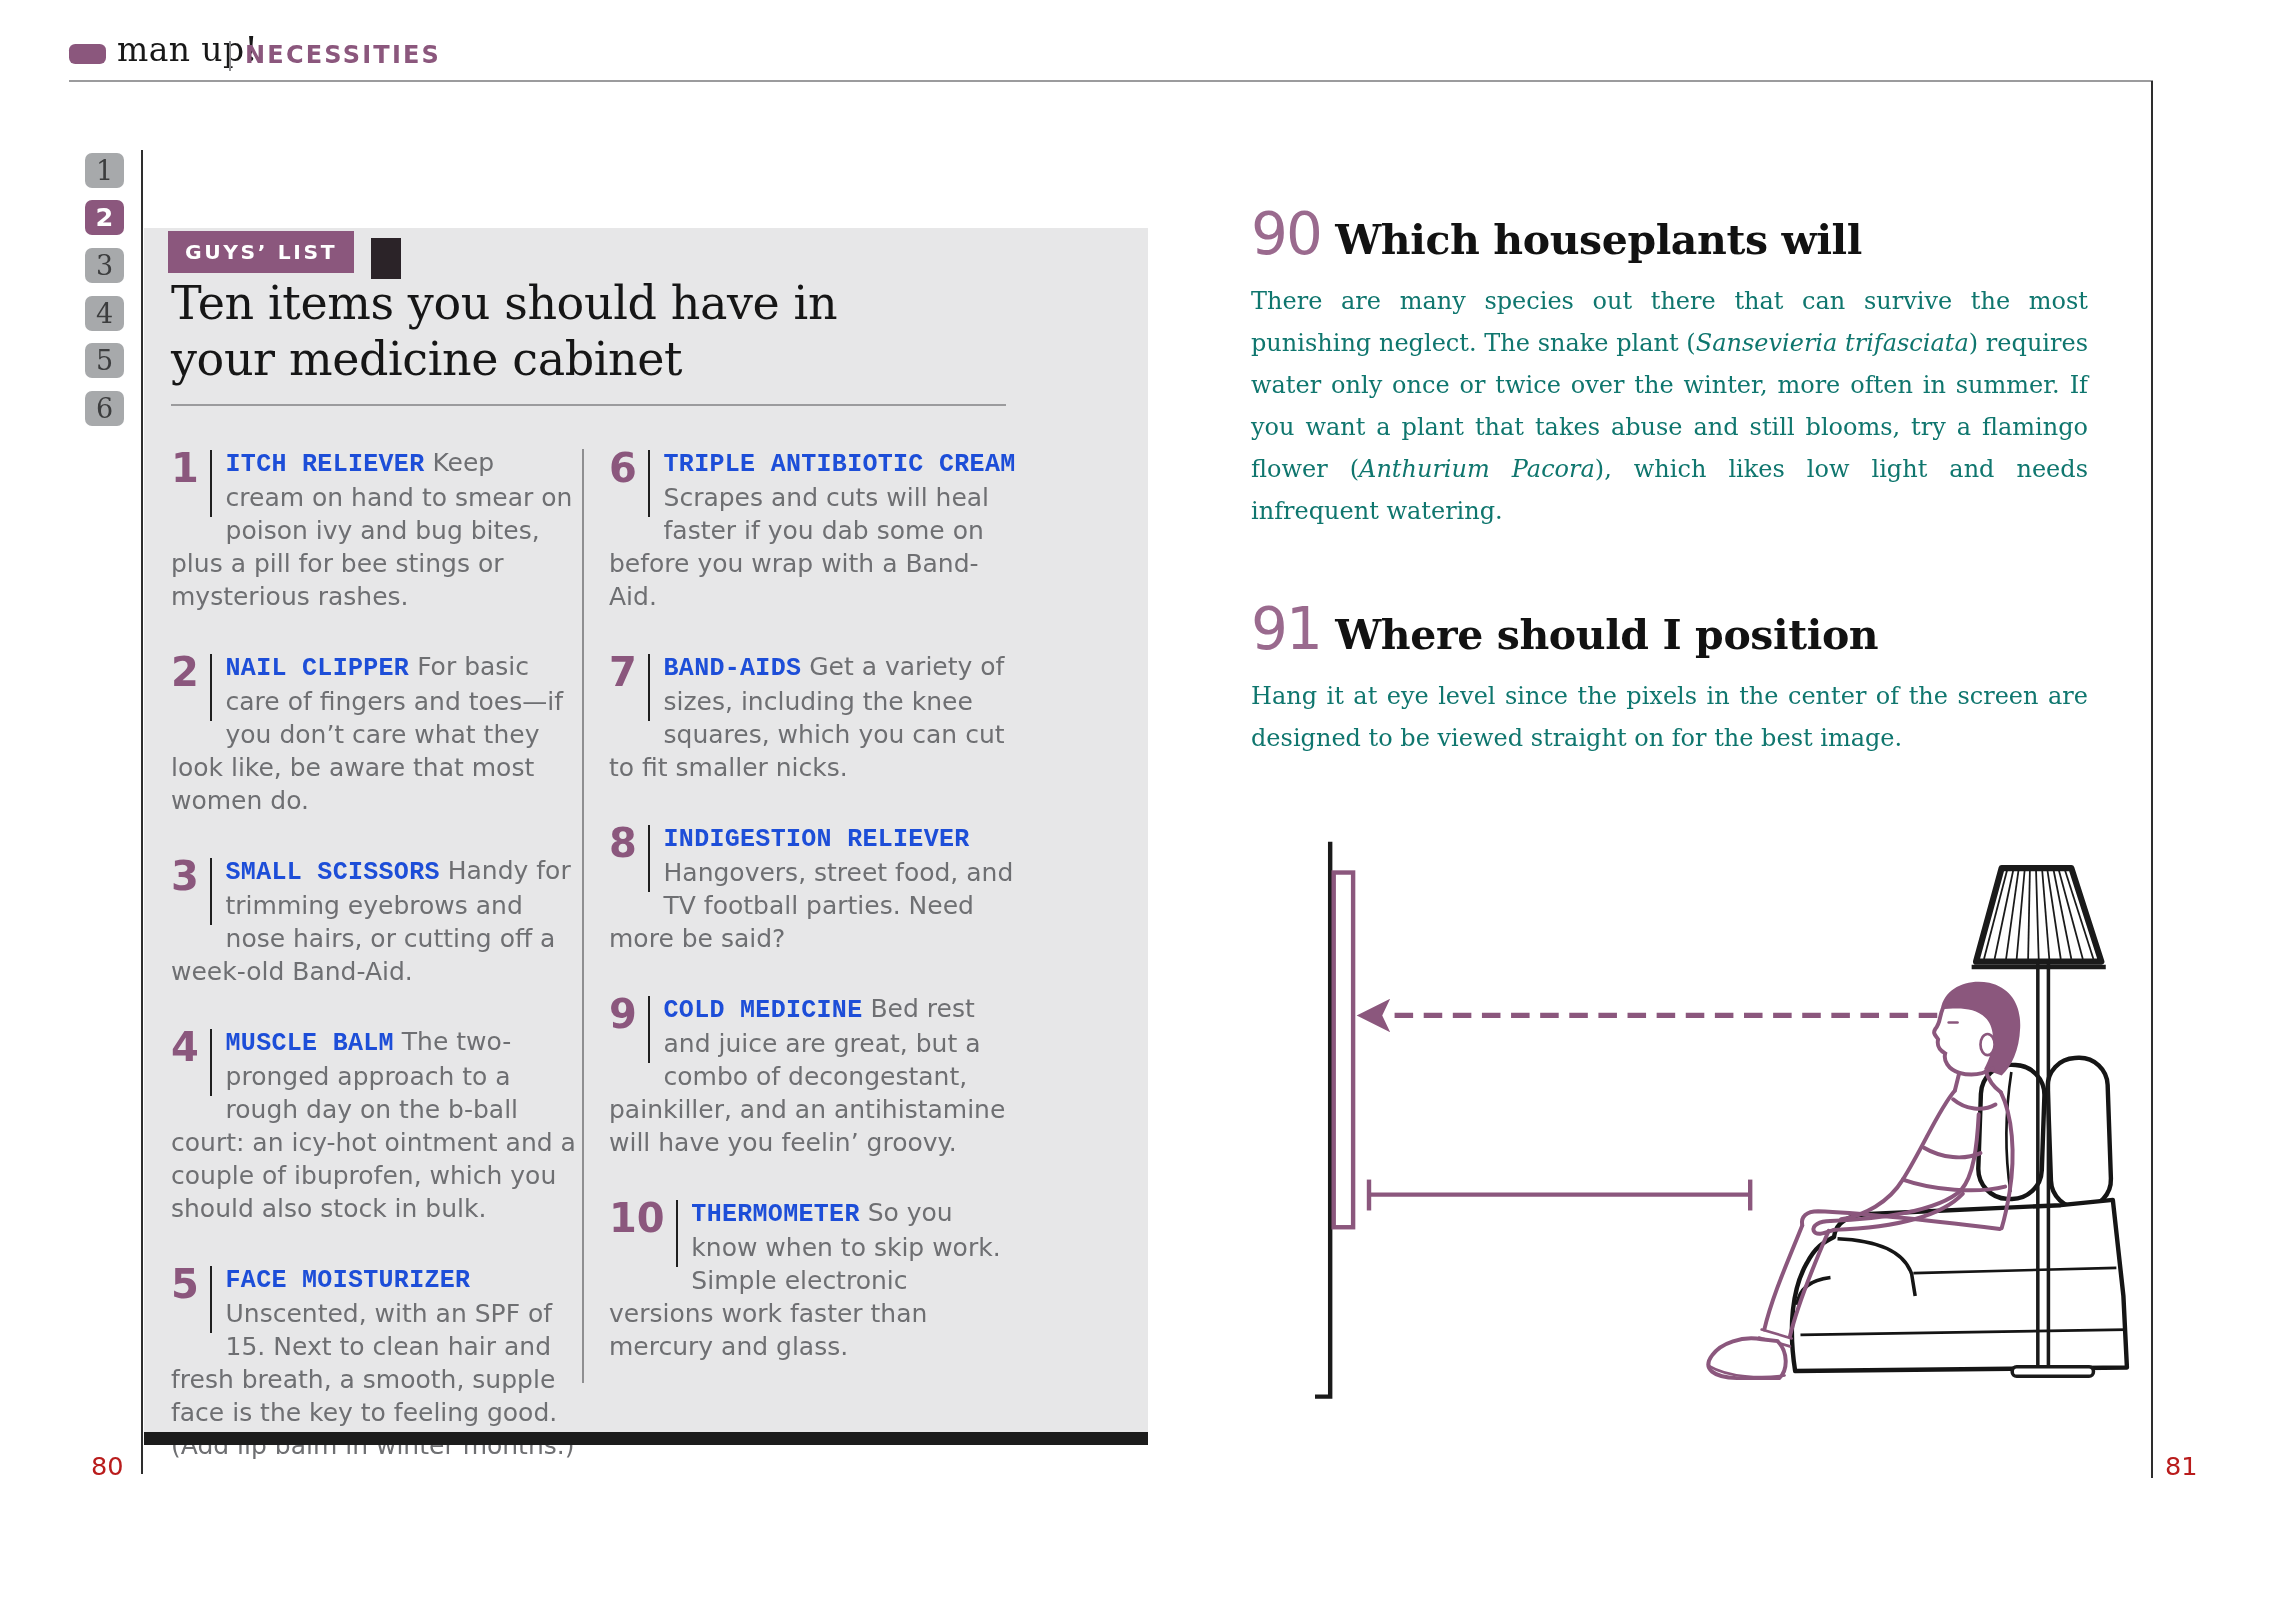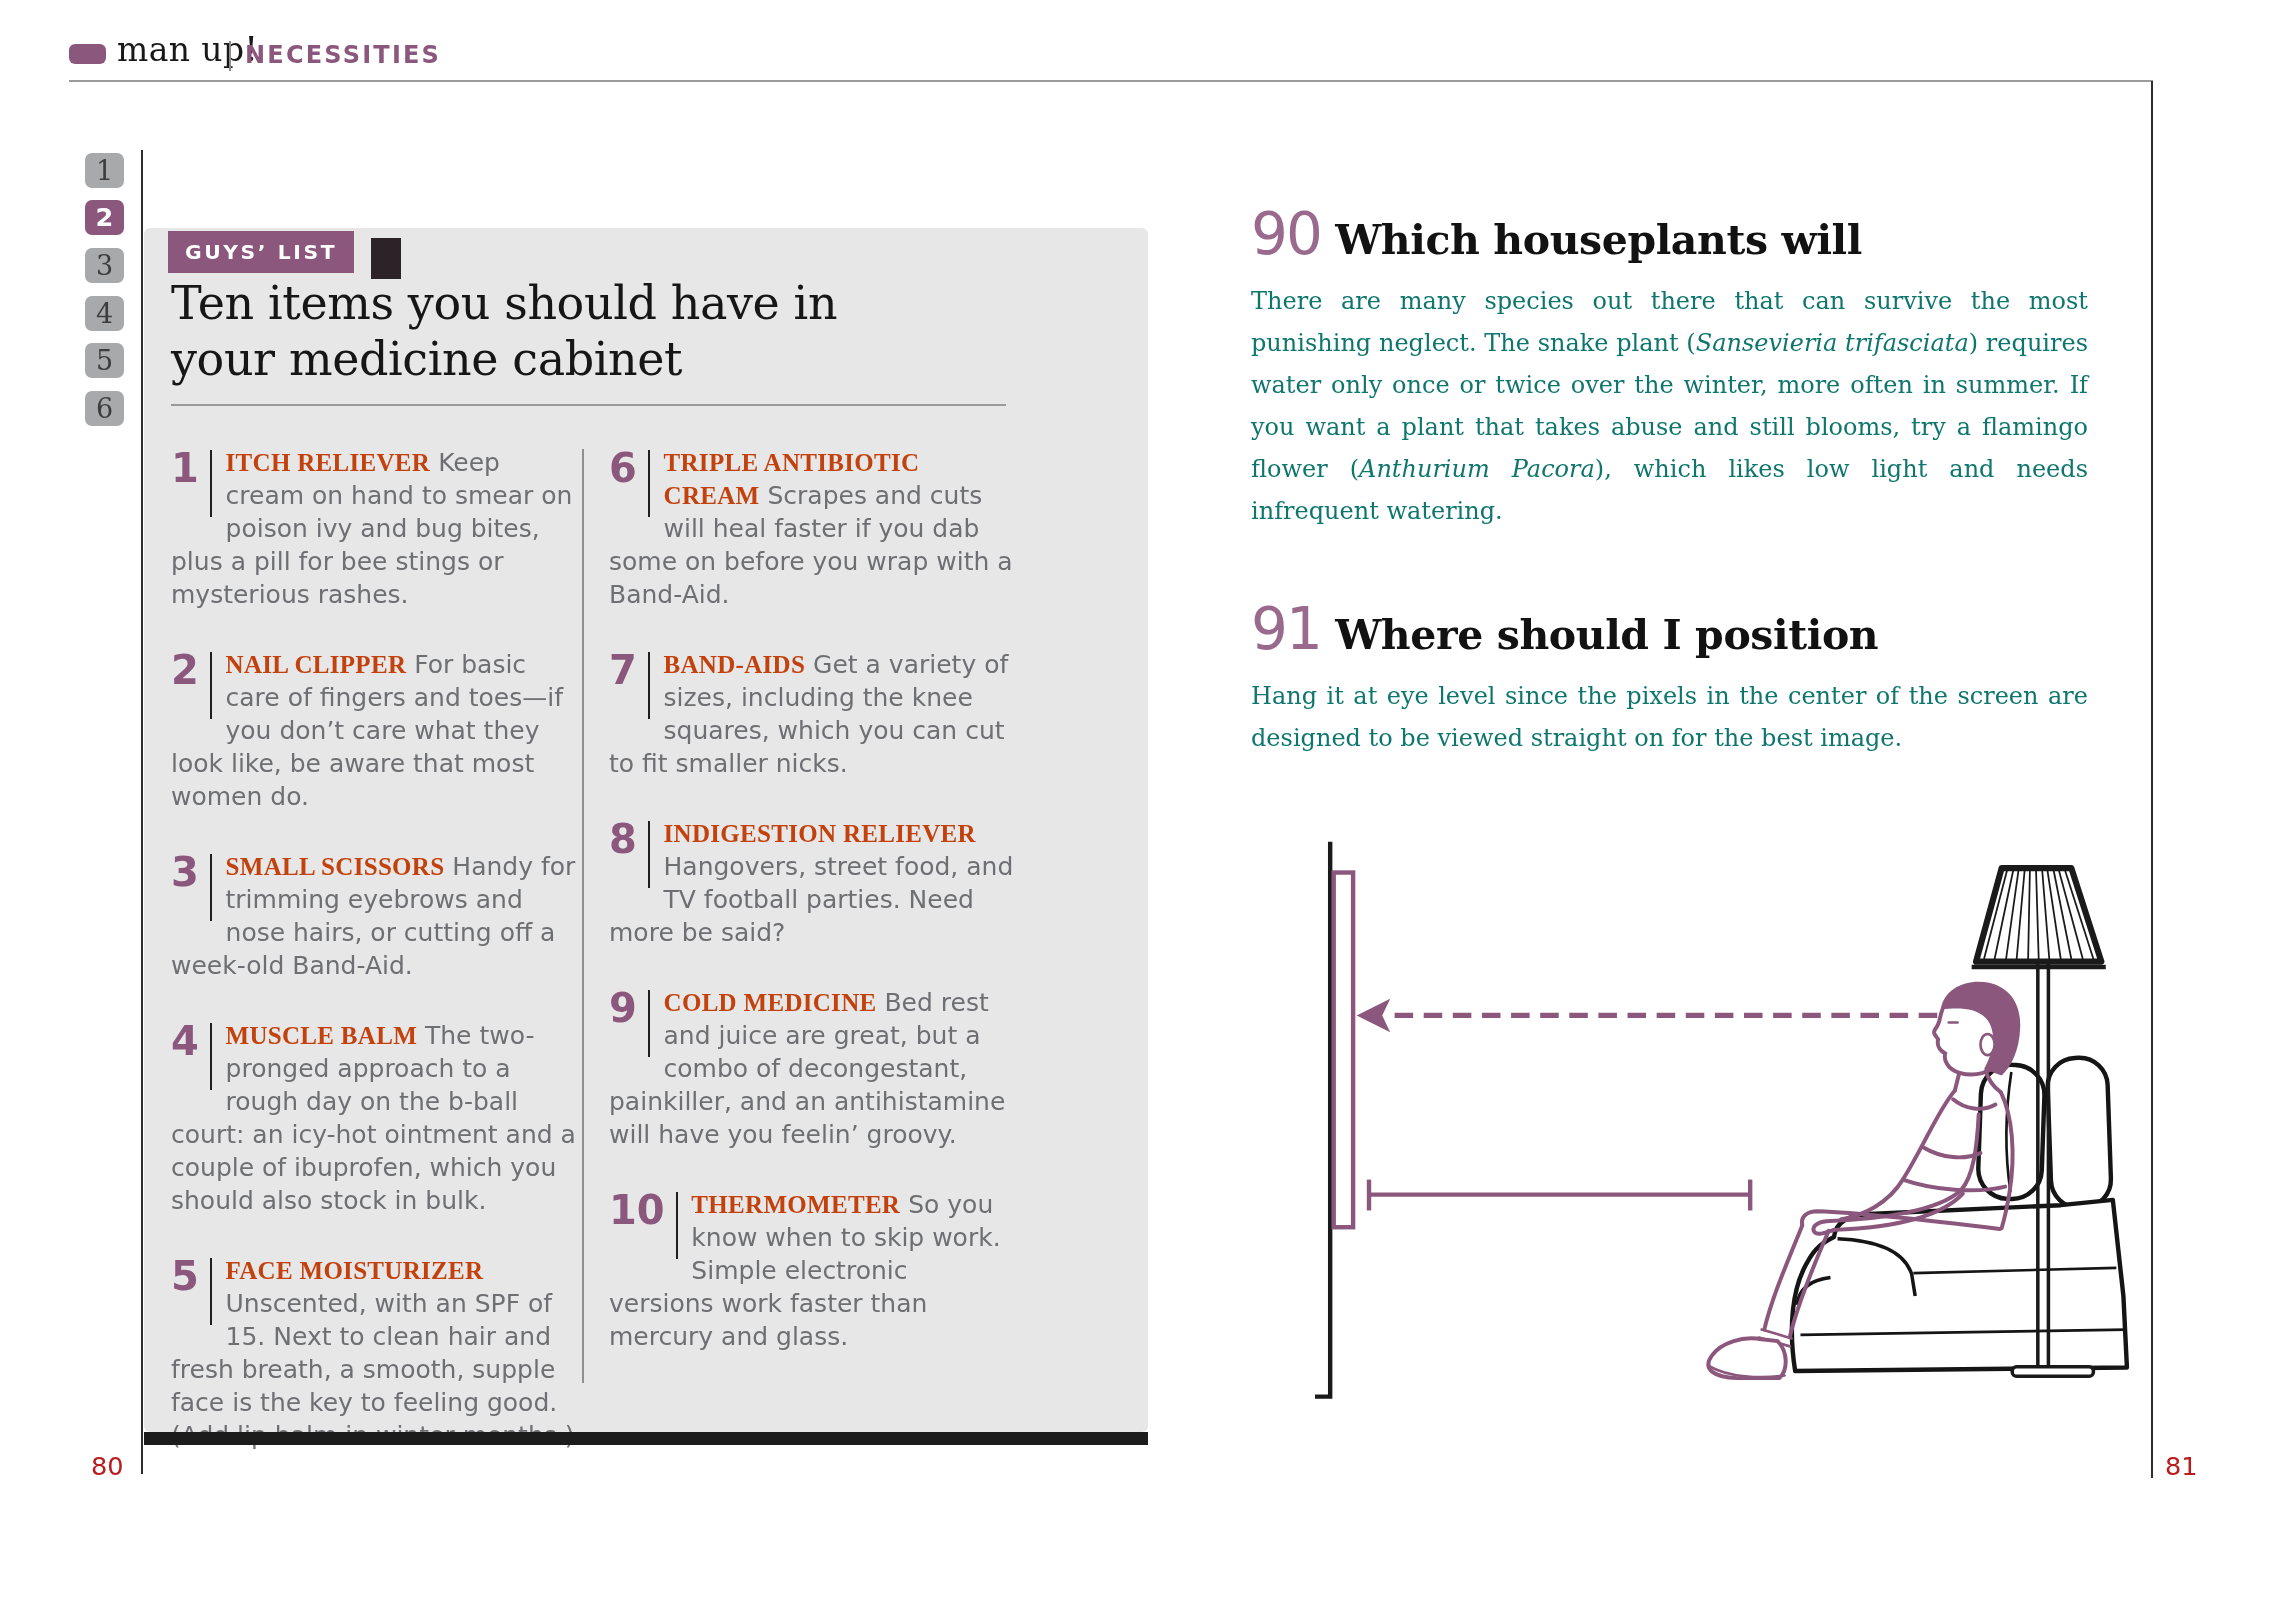--- a/index.html
+++ b/index.html
@@ -23,36 +23,36 @@
   .hdr-rule{position:absolute;left:69px;top:80px;width:2084px;height:1.8px;background:var(--rule);}
 
   
   .tab{position:absolute;left:85px;width:39px;height:35px;border-radius:7px;background:var(--tabgray);
        color:#3c3d3e;font-family:"DejaVu Serif",serif;font-size:27px;line-height:35px;text-align:center;}
   .tab.active{background:var(--accent);color:#ffffff;font-family:"DejaVu Sans",sans-serif;font-weight:bold;font-size:25.6px;}
   .vline-left{position:absolute;left:141px;top:150px;width:1.8px;height:1324px;background:#2e2e2e;}
   .vline-right{position:absolute;left:2151px;top:81px;width:1.8px;height:1397px;background:#2e2e2e;}
 
   
-  .panel{position:absolute;left:144px;top:228px;width:1004px;height:1204px;background:var(--panel);border-radius:6px;}
+  .panel{position:absolute;left:144px;top:228px;width:1004px;height:1204px;background:var(--panel);}
   .badge{position:absolute;left:24px;top:2.6px;background:var(--accent);color:#fff;
          font-size:20.3px;font-weight:bold;letter-spacing:2.6px;padding:9.7px 17px 8.8px 17px;}
   .badge-square{position:absolute;left:227px;top:9.7px;width:30px;height:41px;background:#2b2328;}
   .panel-title{position:absolute;left:27px;top:47px;font-family:"DejaVu Serif",serif;font-size:46px;
                line-height:56px;color:#161616;letter-spacing:-0.4px;}
   .title-rule{position:absolute;left:27px;top:176px;width:835px;height:1.8px;background:#9b9b9d;}
   .col{position:absolute;top:218px;width:409px;}
   .col1{left:27px;}
   .col2{left:465px;}
   .col-div{position:absolute;left:438px;top:221px;width:1.8px;height:934px;background:#8f8f91;}
 
   .item{margin-bottom:37px;overflow:visible;font-size:25px;line-height:33px;color:var(--gray-text);}
   .numbox{float:left;height:67px;padding-right:11.5px;margin:4.4px 13.2px 1.8px 0;border-right:2.6px solid #1f1f1f;}
   .numbox span{font-weight:bold;font-size:40px;line-height:37px;color:var(--accent);font-family:"DejaVu Sans",sans-serif;}
-  .term{font-family:Liberation Serif, serif;font-weight:bold;color:#c2410c;letter-spacing:0.3px;margin-top:32px;}
+  .term{font-family:Liberation Mono, monospace;font-weight:bold;color:#1d4ed8;letter-spacing:0.3px;margin-top:32px;}
   .blackbar{position:absolute;left:144px;top:1432px;width:1004px;height:13.2px;background:#1c1c1c;}
 
   
   .qblock{position:absolute;left:1251px;width:837px;}
   .q90{top:207px;}
   .q91{top:602px;}
   .qtitle{font-family:"DejaVu Serif",serif;font-weight:bold;font-size:41px;line-height:55px;color:#121212;letter-spacing:-0.4px;}
   .qnum{font-family:"DejaVu Sans",sans-serif;font-weight:normal;font-size:58px;color:var(--qnum);
         letter-spacing:-1.8px;margin-right:14px;}
   .qbody{margin-top:12.4px;font-family:"DejaVu Serif",serif;font-size:24px;line-height:42px;color:#0f766e;text-align:justify;}

